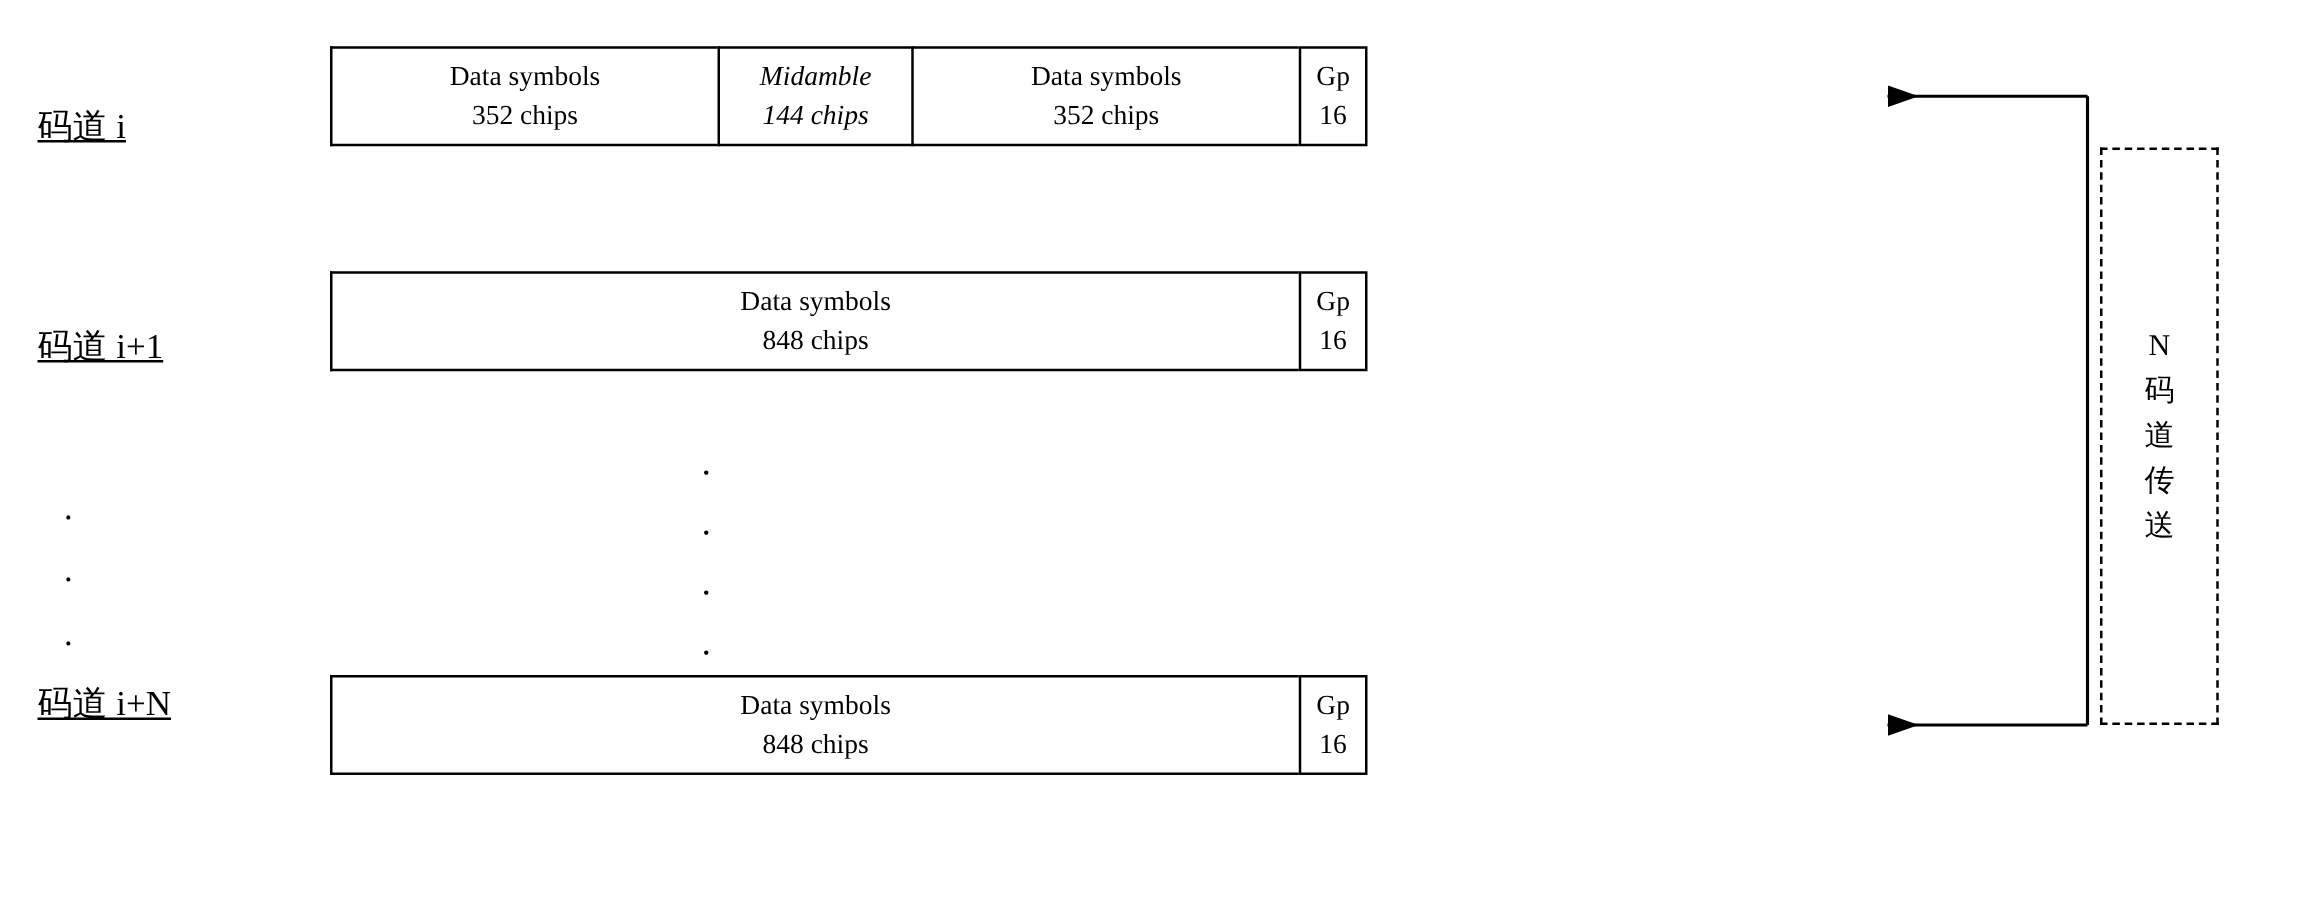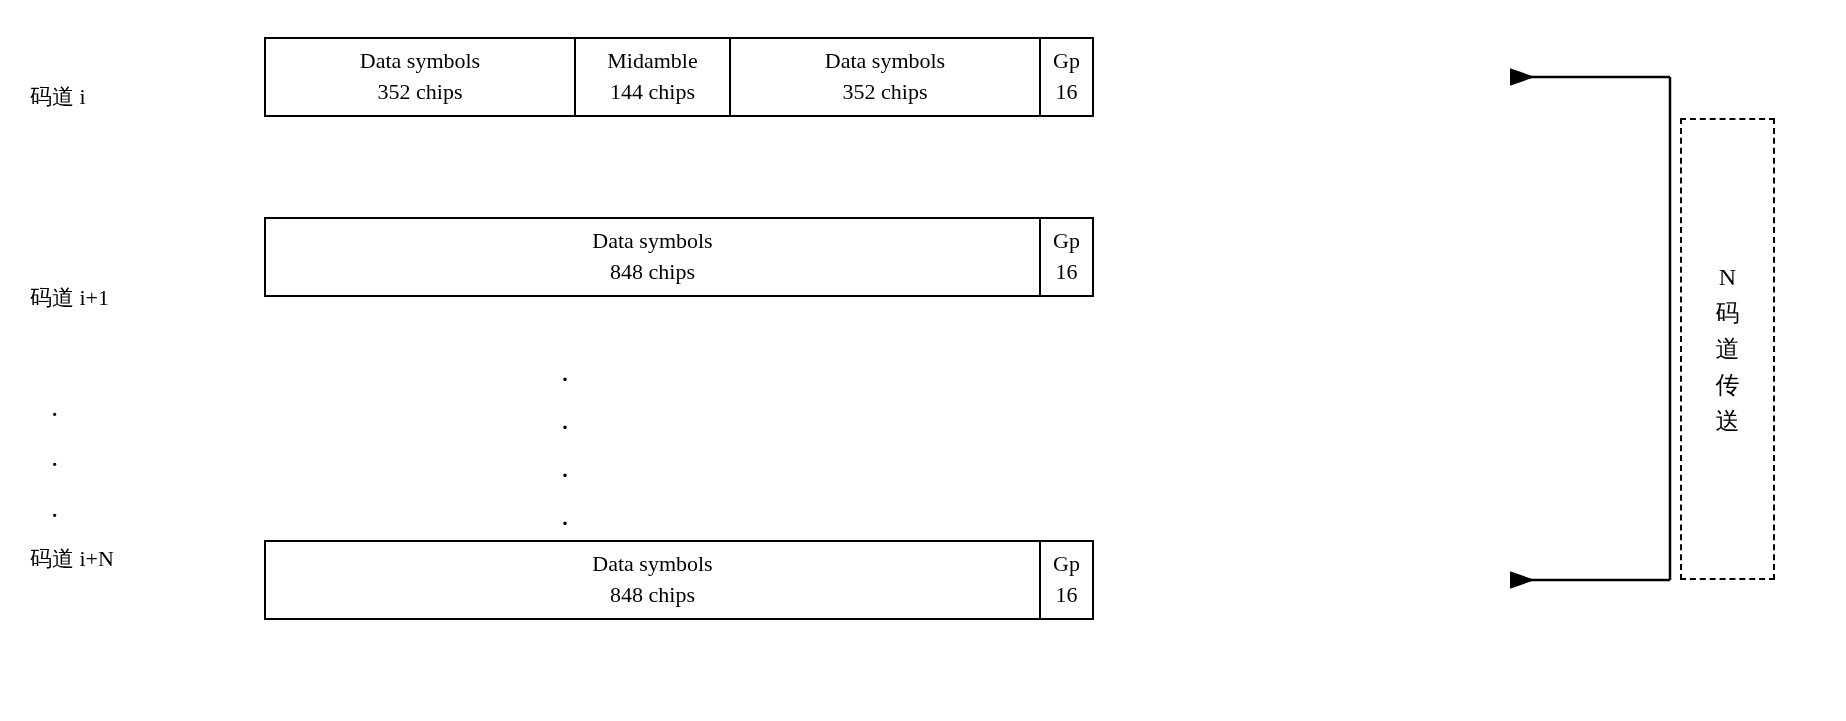--- a/index.html
+++ b/index.html
@@ -15,22 +15,23 @@
 
     .main-container {
       position: relative;
       width: 1846px;
       height: 721px;
     }
 
     
     .row-label {
       position: absolute;
-      font-size: 22px;
+      font-size: 28px;
       font-weight: normal;
+      text-decoration: underline;
     }
 
     
     .diagram-row {
       position: absolute;
       display: flex;
       align-items: stretch;
       margin-left: 34px;
     }
 
@@ -68,26 +69,26 @@
   </style>
 </head>
 <body>
 
 <div class="main-container">
 
   <div class="row-label" style="left:30px; top:82px;">码道 i</div>
 
   <div class="diagram-row" style="left:230px; top:37px; height:80px;">
     <div class="cell" style="width:310px; border-right:none;">Data symbols<br>352 chips</div>
-    <div class="cell" style="width:155px; border-right:none;">Midamble<br>144 chips</div>
+    <div class="cell" style="width:155px; border-right:none;font-style:italic;">Midamble<br>144 chips</div>
     <div class="cell" style="width:310px; border-right:none;">Data symbols<br>352 chips</div>
     <div class="cell" style="width:55px;">Gp<br>16</div>
   </div>
 
-  <div class="row-label" style="left:30px; top:258px;margin-top:25px;">码道 i+1</div>
+  <div class="row-label" style="left:30px; top:258px;">码道 i+1</div>
 
   <div class="diagram-row" style="left:230px; top:217px; height:80px;">
     <div class="cell" style="width:775px; border-right:none;">Data symbols<br>848 chips</div>
     <div class="cell" style="width:55px;">Gp<br>16</div>
   </div>
 
   <div style="position:absolute; left:560px; top:355px; font-size:30px; line-height:1.6; text-align:center;">
     ·<br>·<br>·<br>·
   </div>
 

